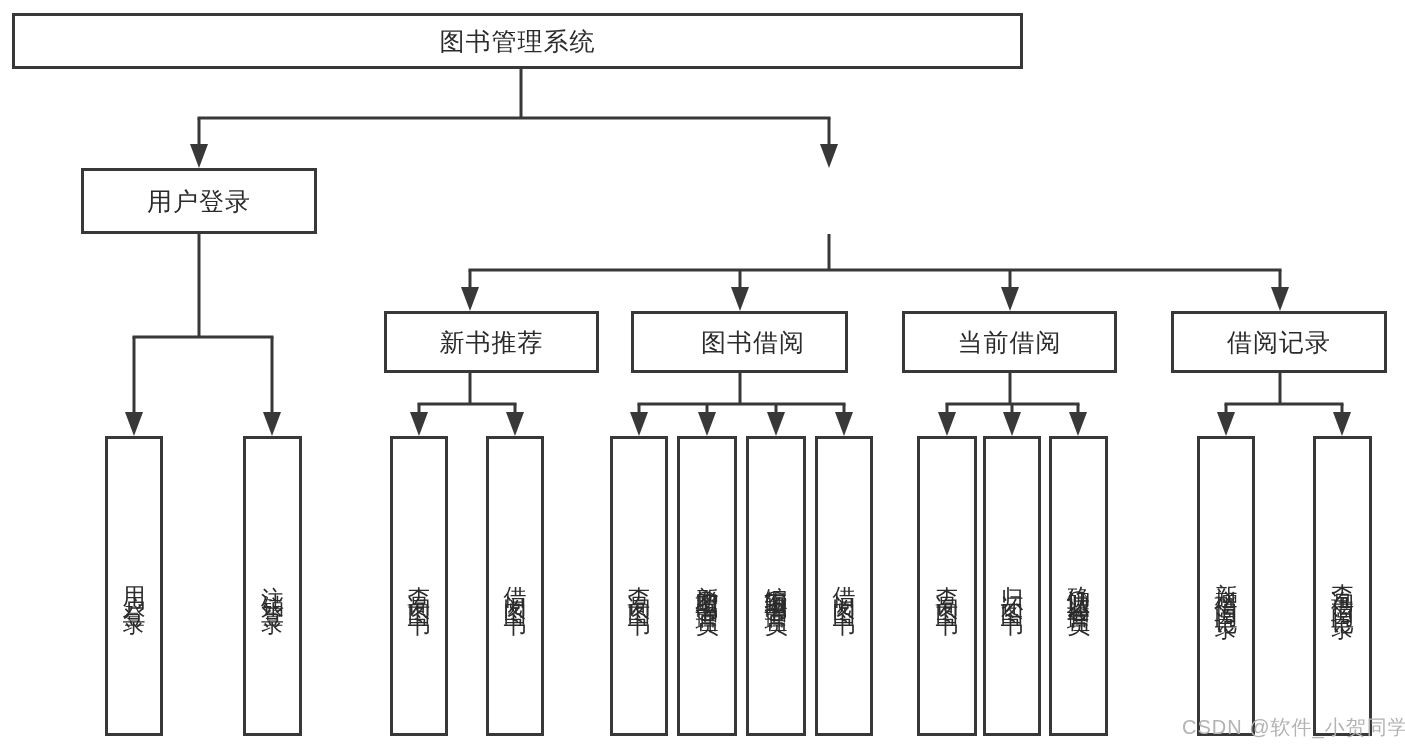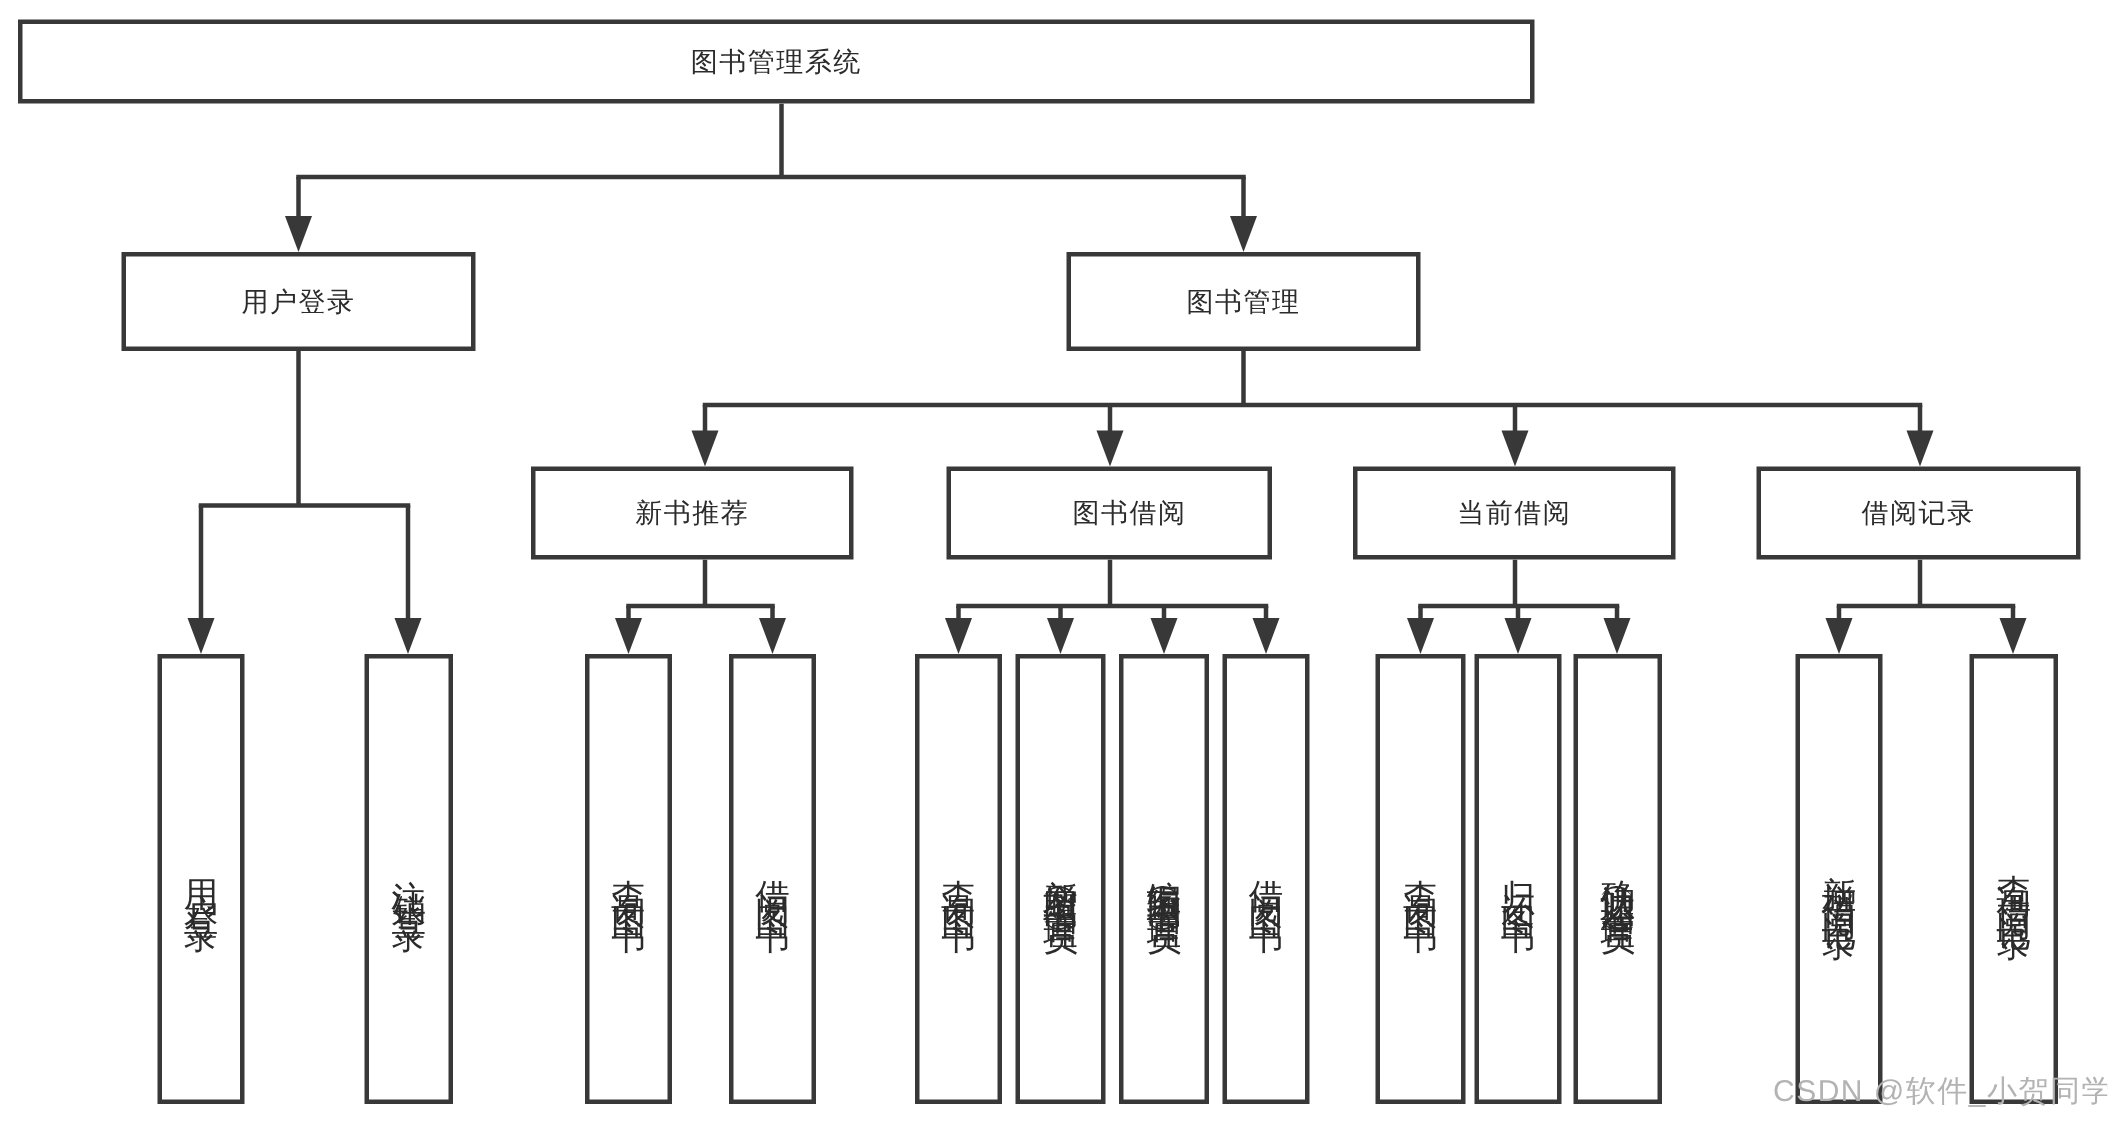--- a/index.html
+++ b/index.html
@@ -17,21 +17,21 @@
     width: 1405px; height: 747px;
   }
   .hbox {
     position: absolute;
     box-sizing: border-box;
     background: #ffffff;
     border: 3px solid #383838;
     display: flex;
     align-items: center;
     justify-content: center;
-    font-size: 18px;
+    font-size: 25px;
     color: #2b2b2b;
     letter-spacing: 1px;
     z-index: 2;
   }
   .vbox {
     position: absolute;
     box-sizing: border-box;
     background: #ffffff;
     border: 3px solid #383838;
     top: 436px;
@@ -123,25 +123,22 @@
       <polygon points="1333,412 1351,412 1342,436" fill="#383838"></polygon>
     </svg>
 
   <div class="hbox" style="left:12px; top:13px; width:1011px; height:56px;">
     <span>图书管理系统</span>
   </div>
 
   <div class="hbox" style="left:81px; top:168px; width:236px; height:66px;">
     <span>用户登录</span>
   </div>
-  <div class="hbox" style="left:711px; top:168px; width:236px; height:66px;">
-    <span>图书管理</span>
-  </div>
 
-  <div class="hbox" style="left:354px; top:311px; width:215px; height:62px;font-family:Liberation Serif, serif;">
+  <div class="hbox" style="left:384px; top:311px; width:215px; height:62px;font-family:Liberation Serif, serif;">
     <span>新书推荐</span>
   </div>
   <div class="hbox" style="left:631px; top:311px; width:217px; height:62px;padding-left:27px;">
     <span>图书借阅</span>
   </div>
   <div class="hbox" style="left:902px; top:311px; width:215px; height:62px;">
     <span>当前借阅</span>
   </div>
   <div class="hbox" style="left:1171px; top:311px; width:216px; height:62px;">
     <span>借阅记录</span>

